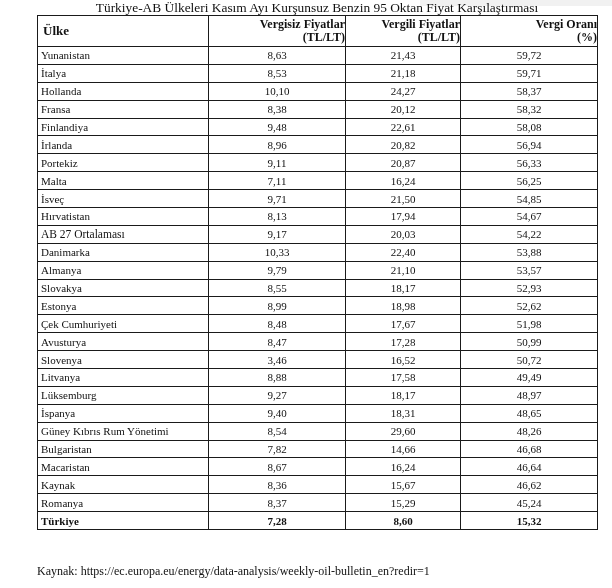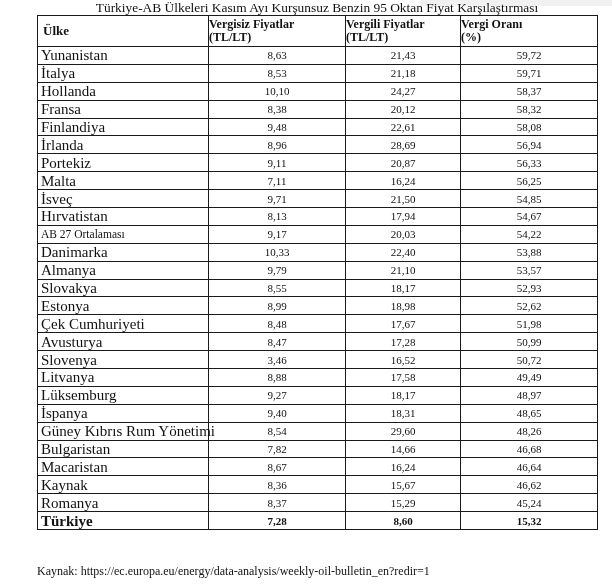--- a/index.html
+++ b/index.html
@@ -49,39 +49,39 @@
     .price-table col.c4 { width: 137px; }
     .price-table th, .price-table td {
       border: 1px solid #1a1a1a;
       padding: 0;
     }
     .price-table thead th {
       height: 30px;
       font-weight: bold;
       font-size: 12px;
       line-height: 13.5px;
-      text-align: left;
+      text-align: right;
       vertical-align: middle;
     }
     .price-table thead th.country-head {
       text-align: left;
       padding-left: 5px;
       font-size: 13px;
     }
     .price-table tbody td {
       height: 16.9px;
       line-height: 16px;
       text-align: center;
       vertical-align: middle;
       white-space: nowrap;
     }
     .price-table tbody td.country {
       text-align: left;
       padding-left: 3px;
-      font-size: 15px;
+      font-size: 11px;
     }
     .price-table tbody td.country.avg {
       font-size: 11.5px;
     }
     .price-table tbody tr.bold td {
       font-weight: bold;
     }
     .source {
       position: absolute;
       left: 37px;
@@ -151,21 +151,21 @@
       </tr>
       <tr>
         <td class="country">Finlandiya</td>
         <td>9,48</td>
         <td>22,61</td>
         <td>58,08</td>
       </tr>
       <tr>
         <td class="country">İrlanda</td>
         <td>8,96</td>
-        <td>28,69</td>
+        <td>20,82</td>
         <td>56,94</td>
       </tr>
       <tr>
         <td class="country">Portekiz</td>
         <td>9,11</td>
         <td>20,87</td>
         <td>56,33</td>
       </tr>
       <tr>
         <td class="country">Malta</td>

